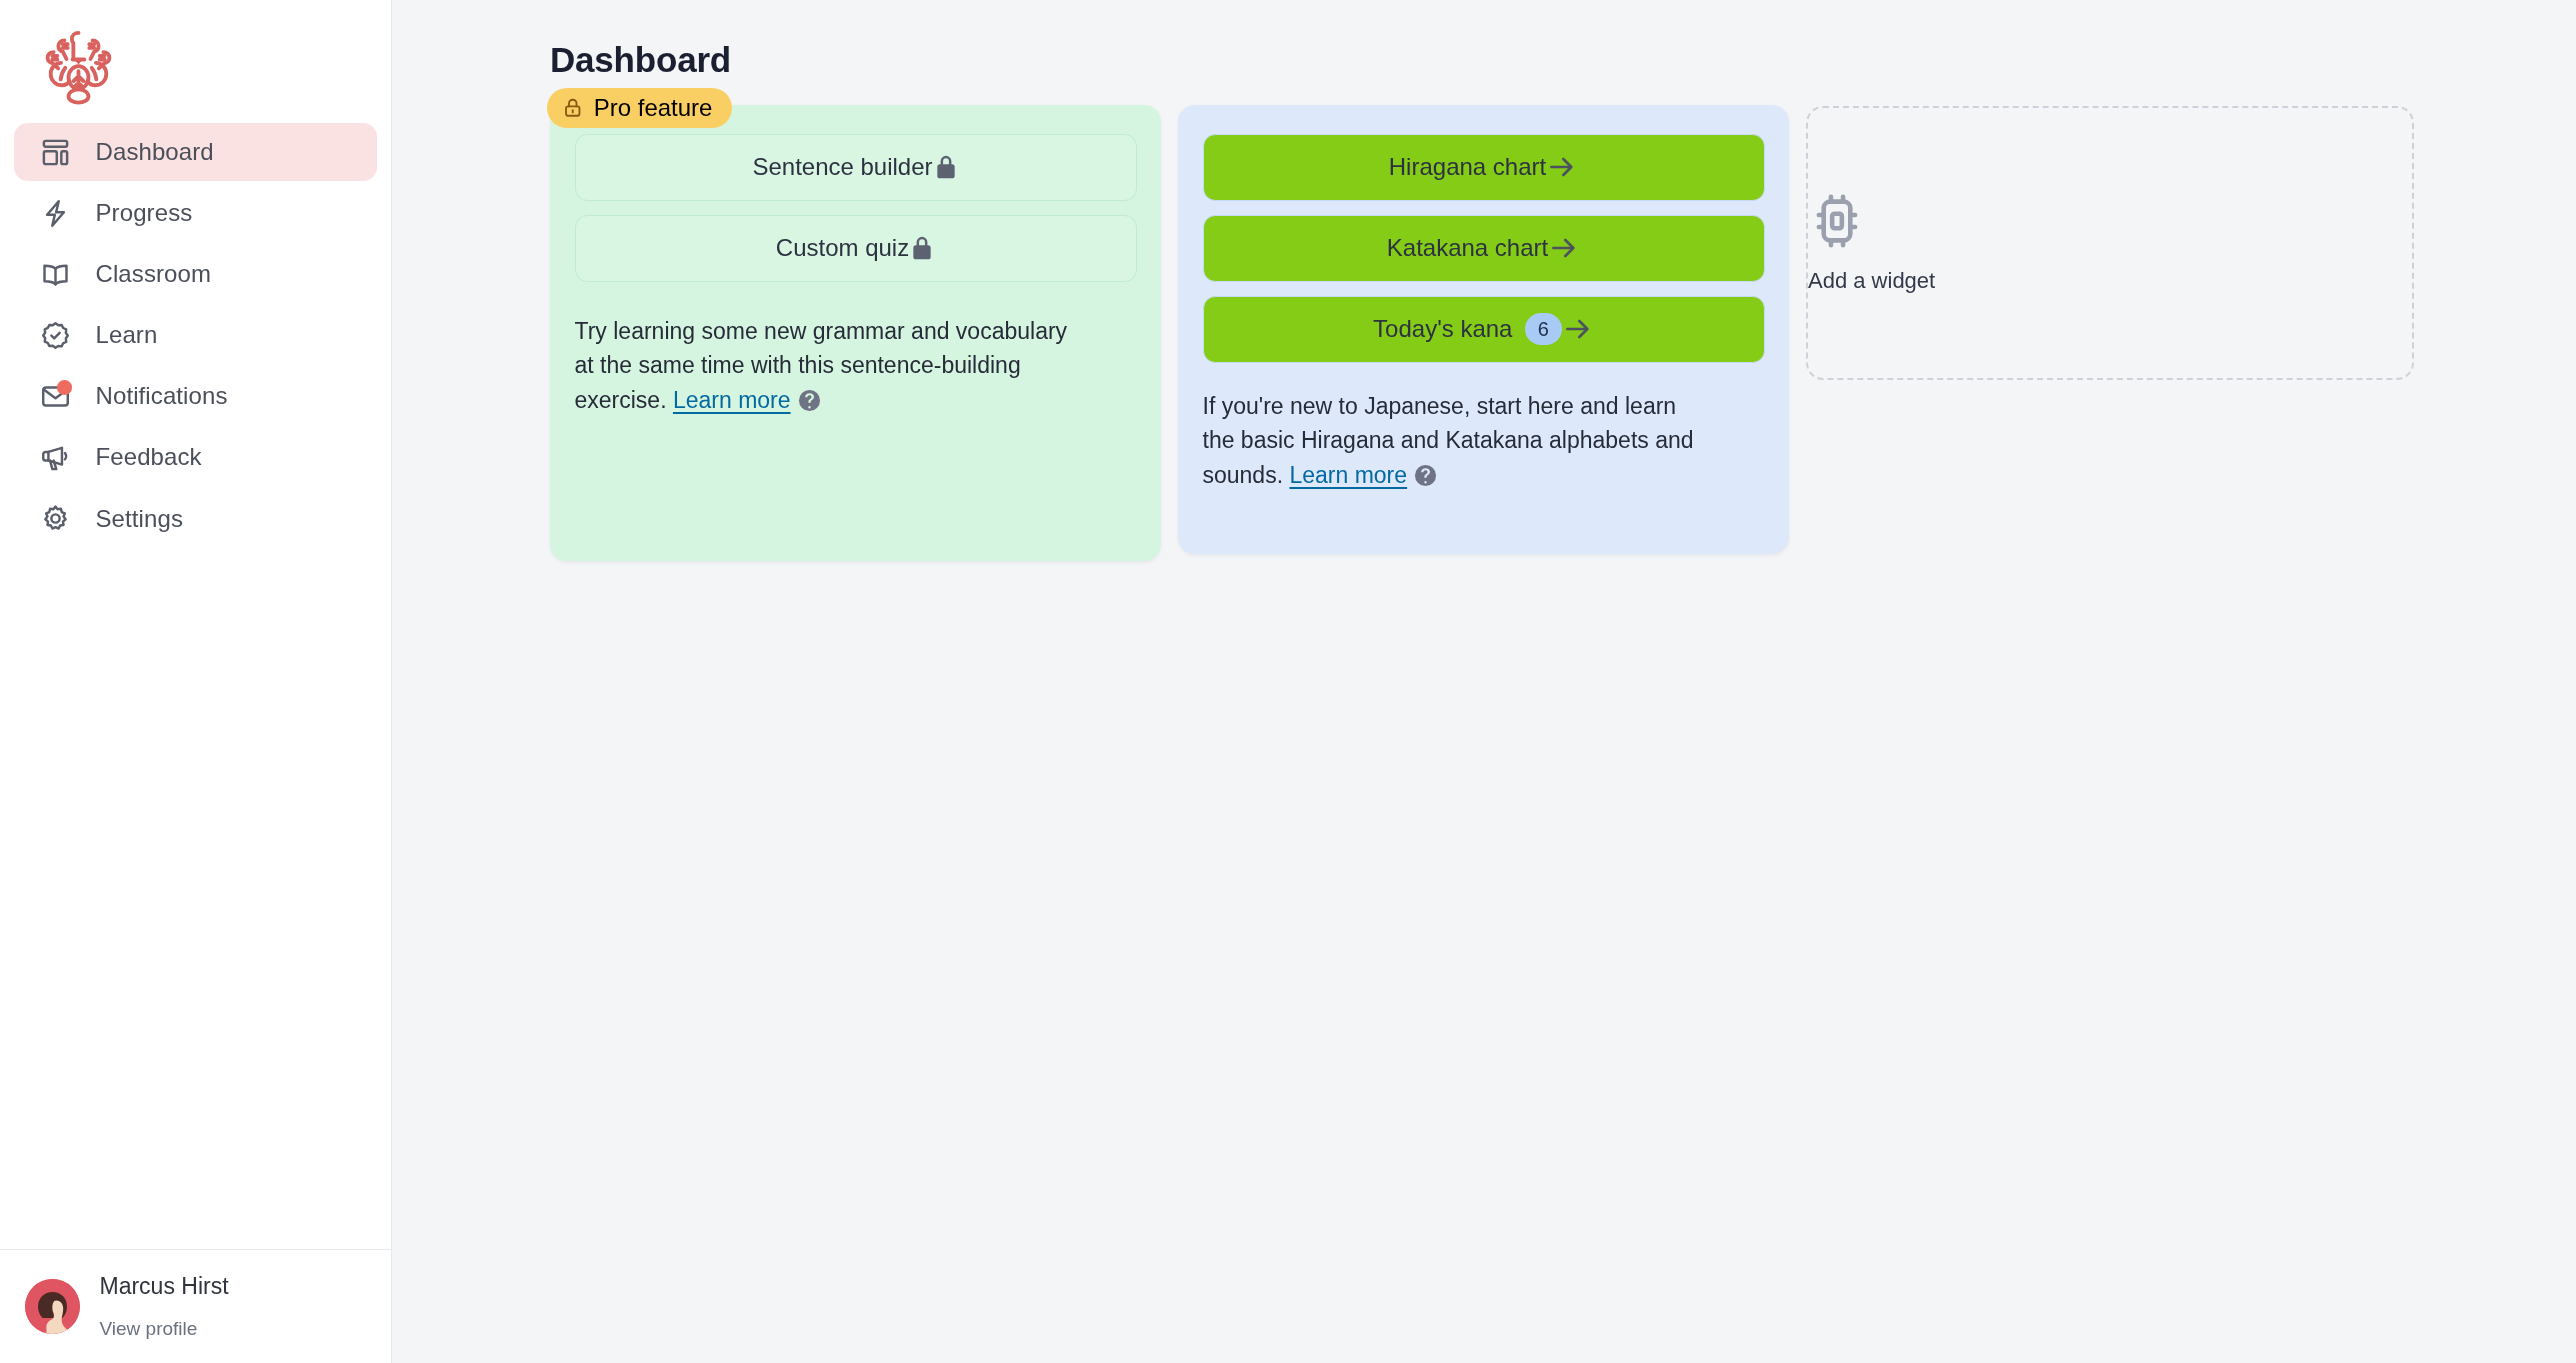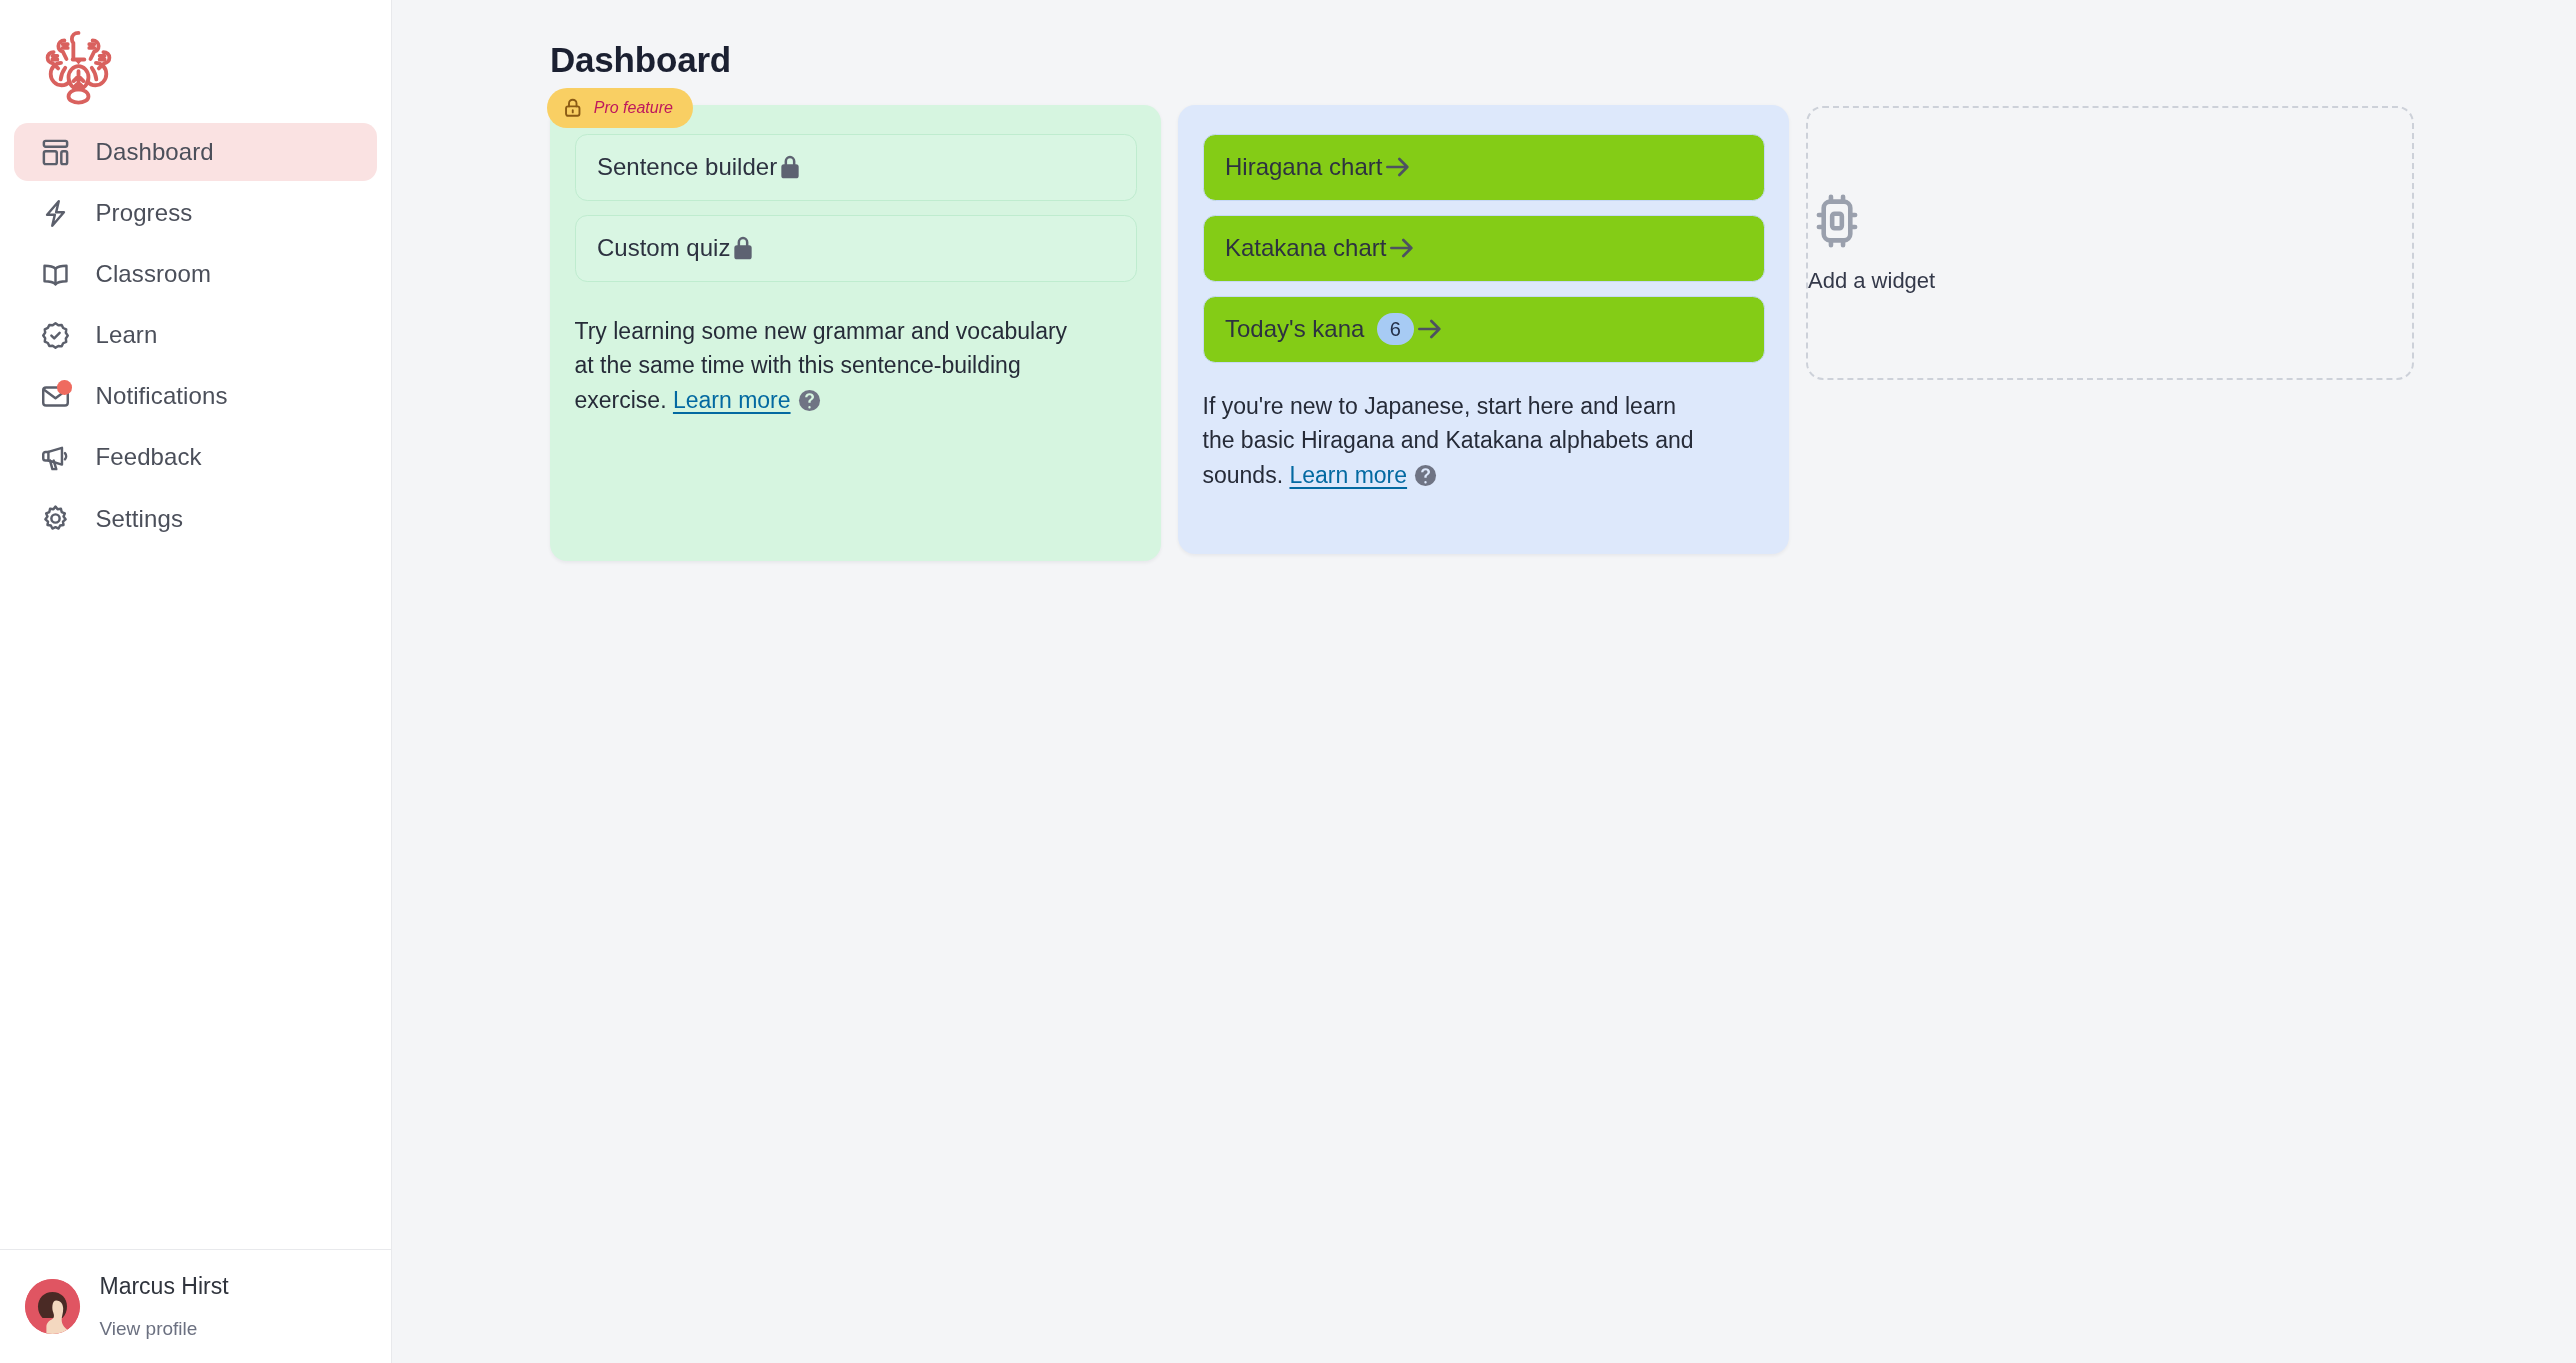--- a/index.html
+++ b/index.html
@@ -151,33 +151,32 @@
     background: #f9cf63;
     border-radius: 766px;
     height: 40px;
     padding: 0 20px 0 15.3px;
     display: inline-flex;
     align-items: center;
     gap: 10px;
     z-index: 3;
   }
   .pro-badge-label {
-    font-size: 16px;
-    color: #be185d;
+    font-size: 24px;
+    color: #000000;
     white-space: nowrap;
-    font-style: italic;
   }
   .pro-lock { width: 21.5px; height: 21.5px; color: #8a5a14; display: block; }
 
   .row {
     height: 67px;
     border-radius: 12.3px;
     display: flex;
     align-items: center;
-    justify-content: flex-start;
+    justify-content: center;
     padding: 0 21.5px;
     margin-bottom: 14px;
     cursor: pointer;
   }
   .card.green .row { border: 0.8px solid #bfeccf; background: #d9f6e3; }
   .card.blue  .row { border: 0.8px solid #c6d9f6; background: #84cc16; }
   .row-label {
     font-size: 24px;
     color: #2d3240;
     display: flex;

